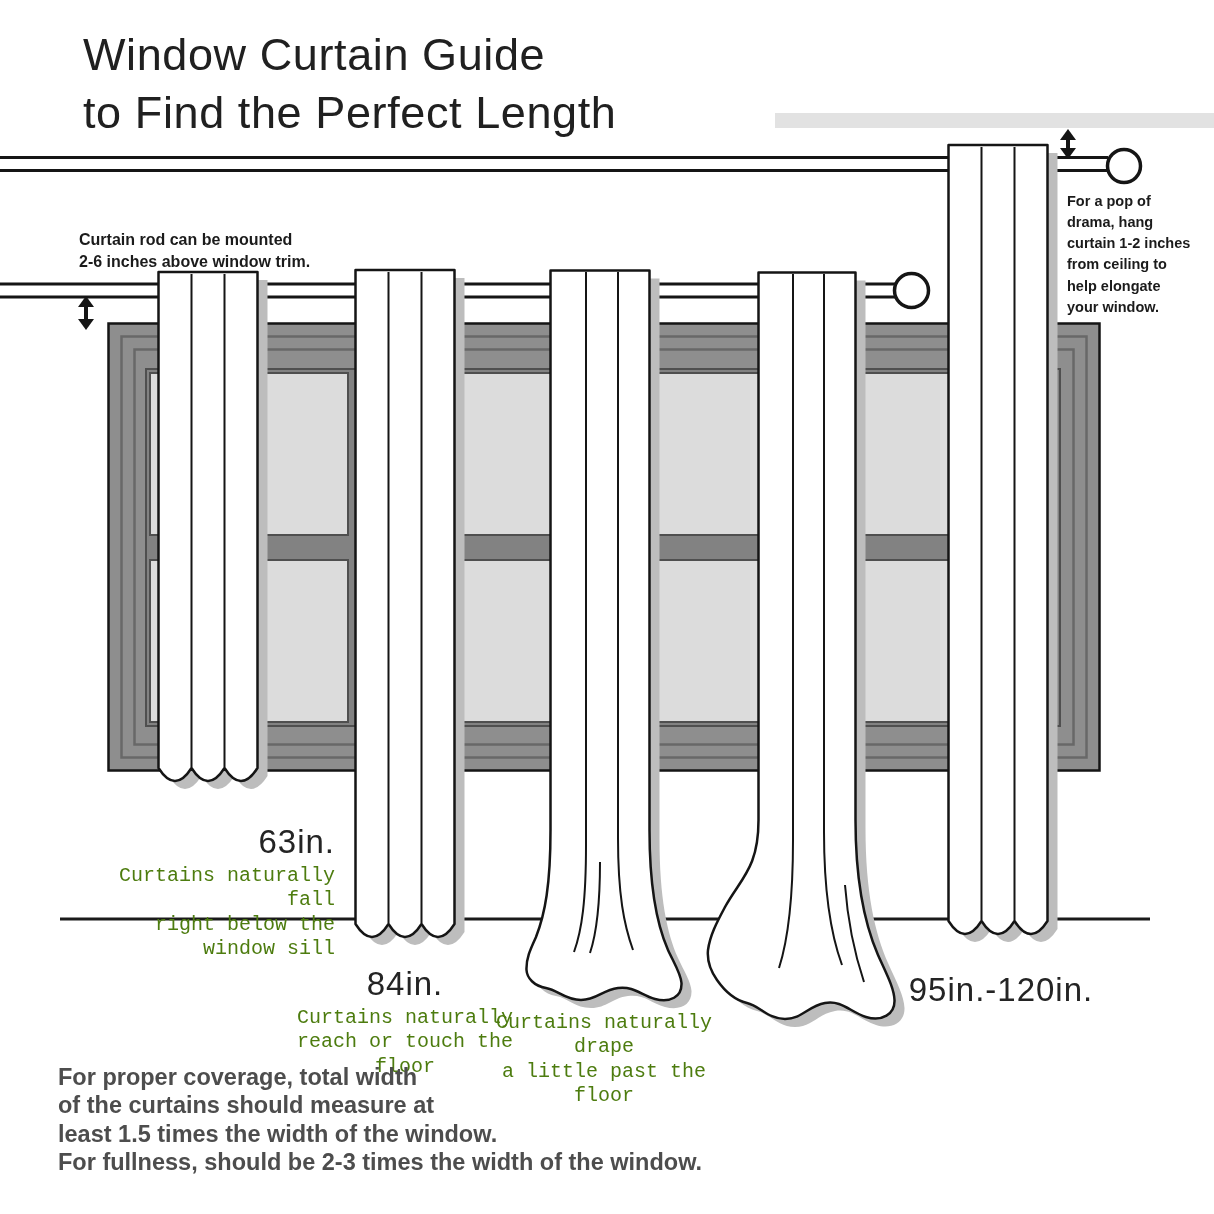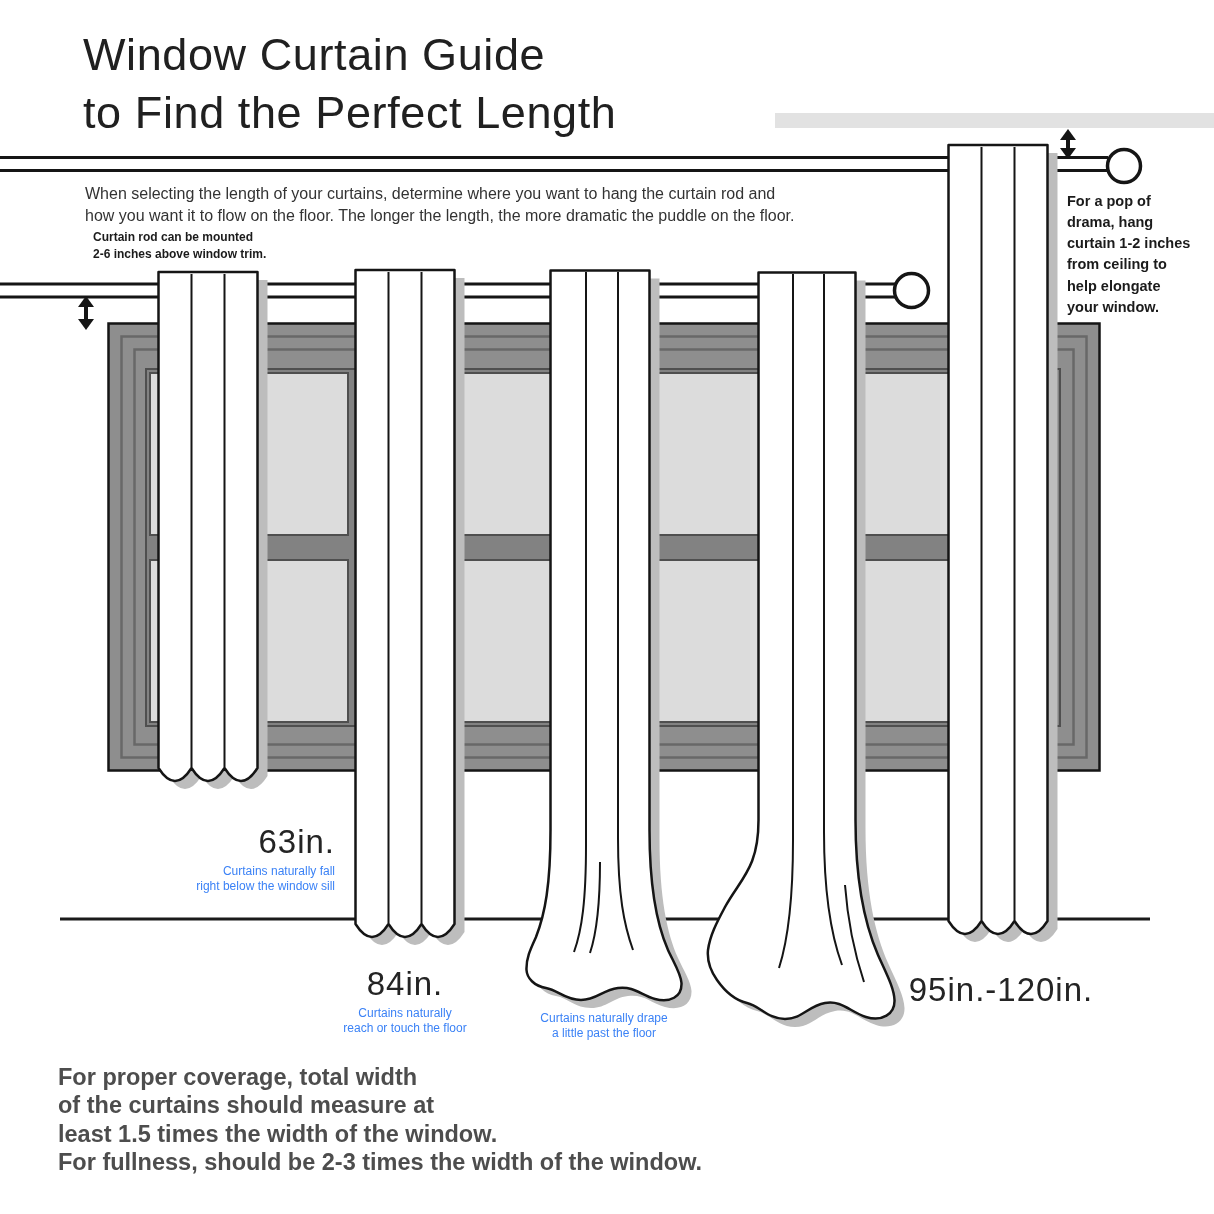--- a/index.html
+++ b/index.html
@@ -16,35 +16,35 @@
   .page-title {
     left:83px; top:26px;
     font-size:45px; line-height:1.28; letter-spacing:0.6px;
     color:#202020; font-weight:400;
   }
   .intro-text {
     left:85px; top:183px;
     font-size:16px; line-height:1.4; color:#333;
   }
   .rod-note {
-    left:93px; top:229px;
-    font-size:12px; line-height:1.4; color:#1b1b1b; font-weight:bold;
+    left:79px; top:229px;
+    font-size:16px; line-height:1.4; color:#1b1b1b; font-weight:bold;
   }
   .ceiling-note {
     left:1067px; top:191px; width:150px;
     font-size:14.5px; line-height:1.46; color:#1b1b1b; font-weight:bold;
   }
   .len-label { text-align:center; width:250px; }
   .len-size {
     font-size:33px; line-height:1.12; color:#242424;
     letter-spacing:1px; font-weight:400;
   }
   .len-desc {
     margin-top:3px;
-    font-size:12px; line-height:1.22; color:#3b82f6;
+    font-size:20px; line-height:1.22; color:#4d7c0f;font-family:Liberation Mono, monospace;
   }
   .lbl-0 { left:85px;  top:824px;text-align:right; }
   .lbl-1 { left:280px; top:966px; }
   .lbl-2 { left:479px; top:1008px; }
   .lbl-3 { left:681px; top:1048px; }
   .lbl-4 { left:876px; top:972px; }
   .coverage-note {
     left:58px; top:1063px;
     font-size:23.5px; line-height:1.21; color:#4d4d4d; font-weight:600;
   }
@@ -129,22 +129,20 @@
     <g>
       <path transform="translate(10,8)" fill="#bdbdbd" d="M948.5,145 L1047.5,145 L1047.5,921 Q1031,947 1014.5,921 Q998,947 981.5,921 Q965,947 948.5,921 Z"></path>
       <path fill="#ffffff" stroke="#151515" stroke-width="2.5" stroke-linejoin="round" d="M948.5,145 L1047.5,145 L1047.5,921 Q1031,947 1014.5,921 Q998,947 981.5,921 Q965,947 948.5,921 Z"></path>
       <path fill="none" stroke="#151515" stroke-width="2" d="M981.5,147 V920 M1014.5,147 V920"></path>
     </g>
   </svg>
 
   <h1 class="abs pre page-title" style="margin:0;font-weight:400;">Window Curtain Guide
 to Find the Perfect Length</h1>
 
-  <div class="abs pre intro-text">When selecting the length of your curtains, determine where you want to hang the curtain rod and
-how you want it to flow on the floor. The longer the length, the more dramatic the puddle on the floor.</div>
 
   <div class="abs pre rod-note">Curtain rod can be mounted
 2-6 inches above window trim.</div>
 
   <div class="abs pre ceiling-note">For a pop of
 drama, hang
 curtain 1-2 inches
 from ceiling to
 help elongate
 your window.</div>

